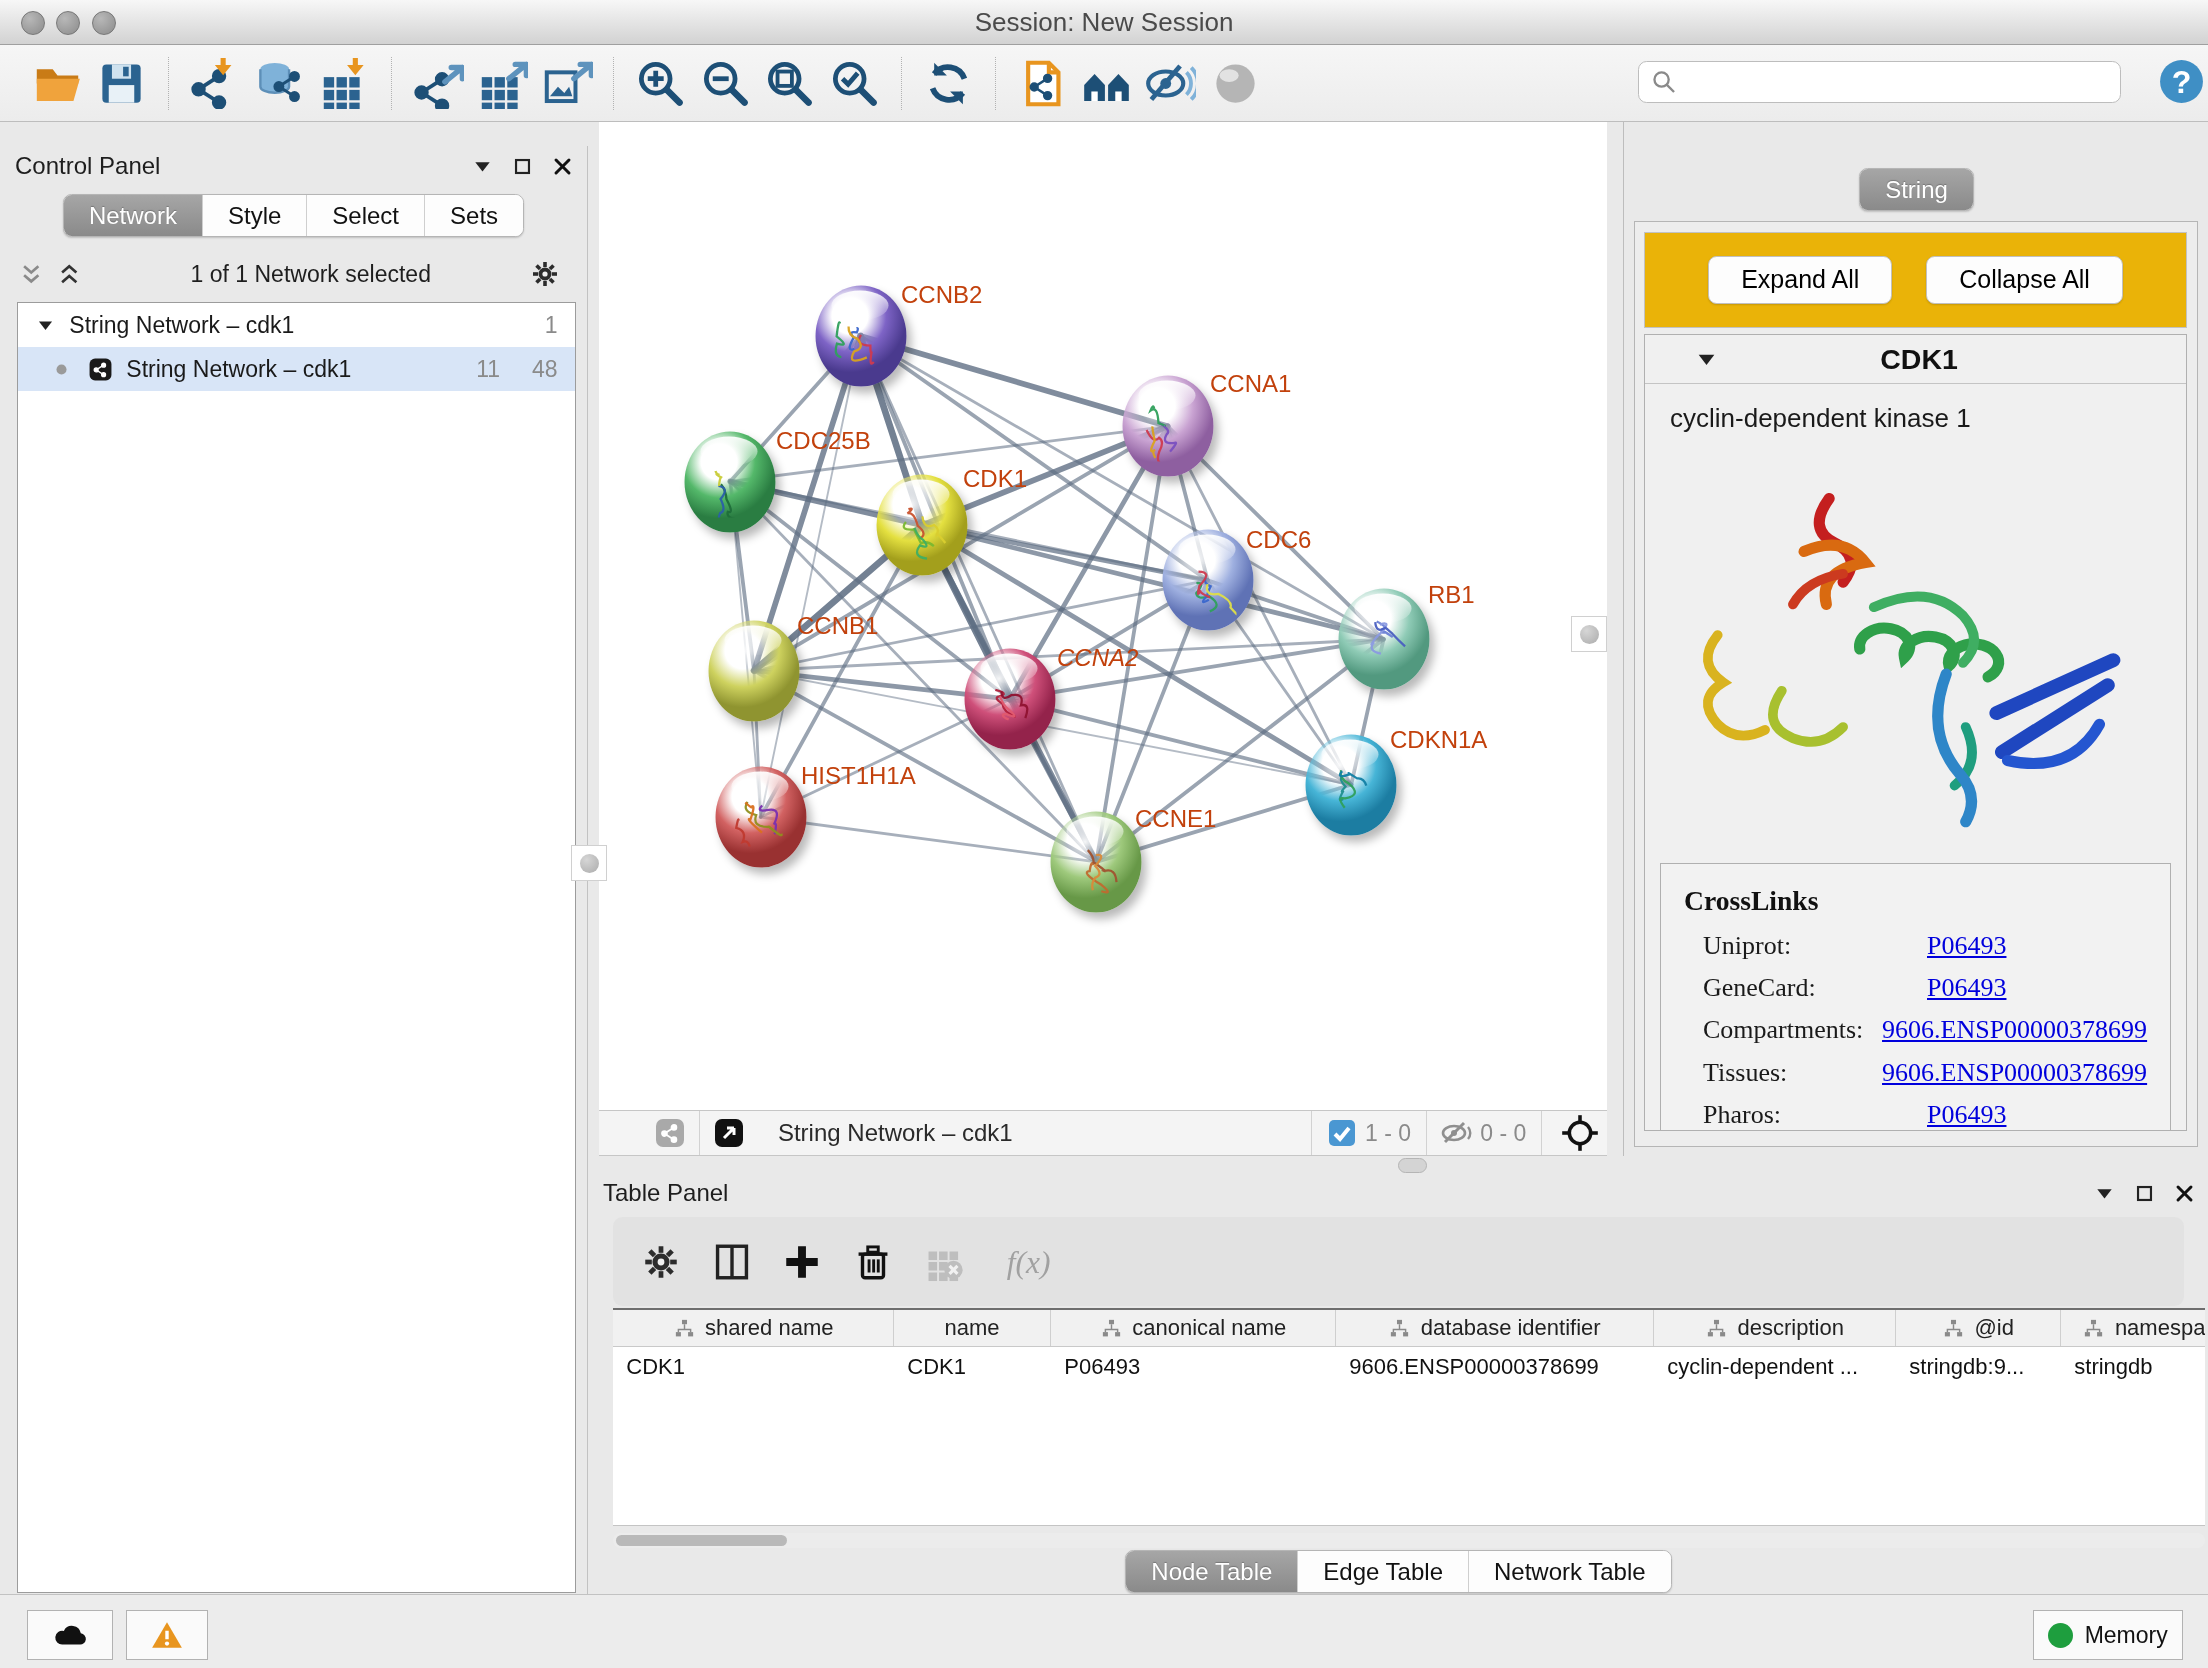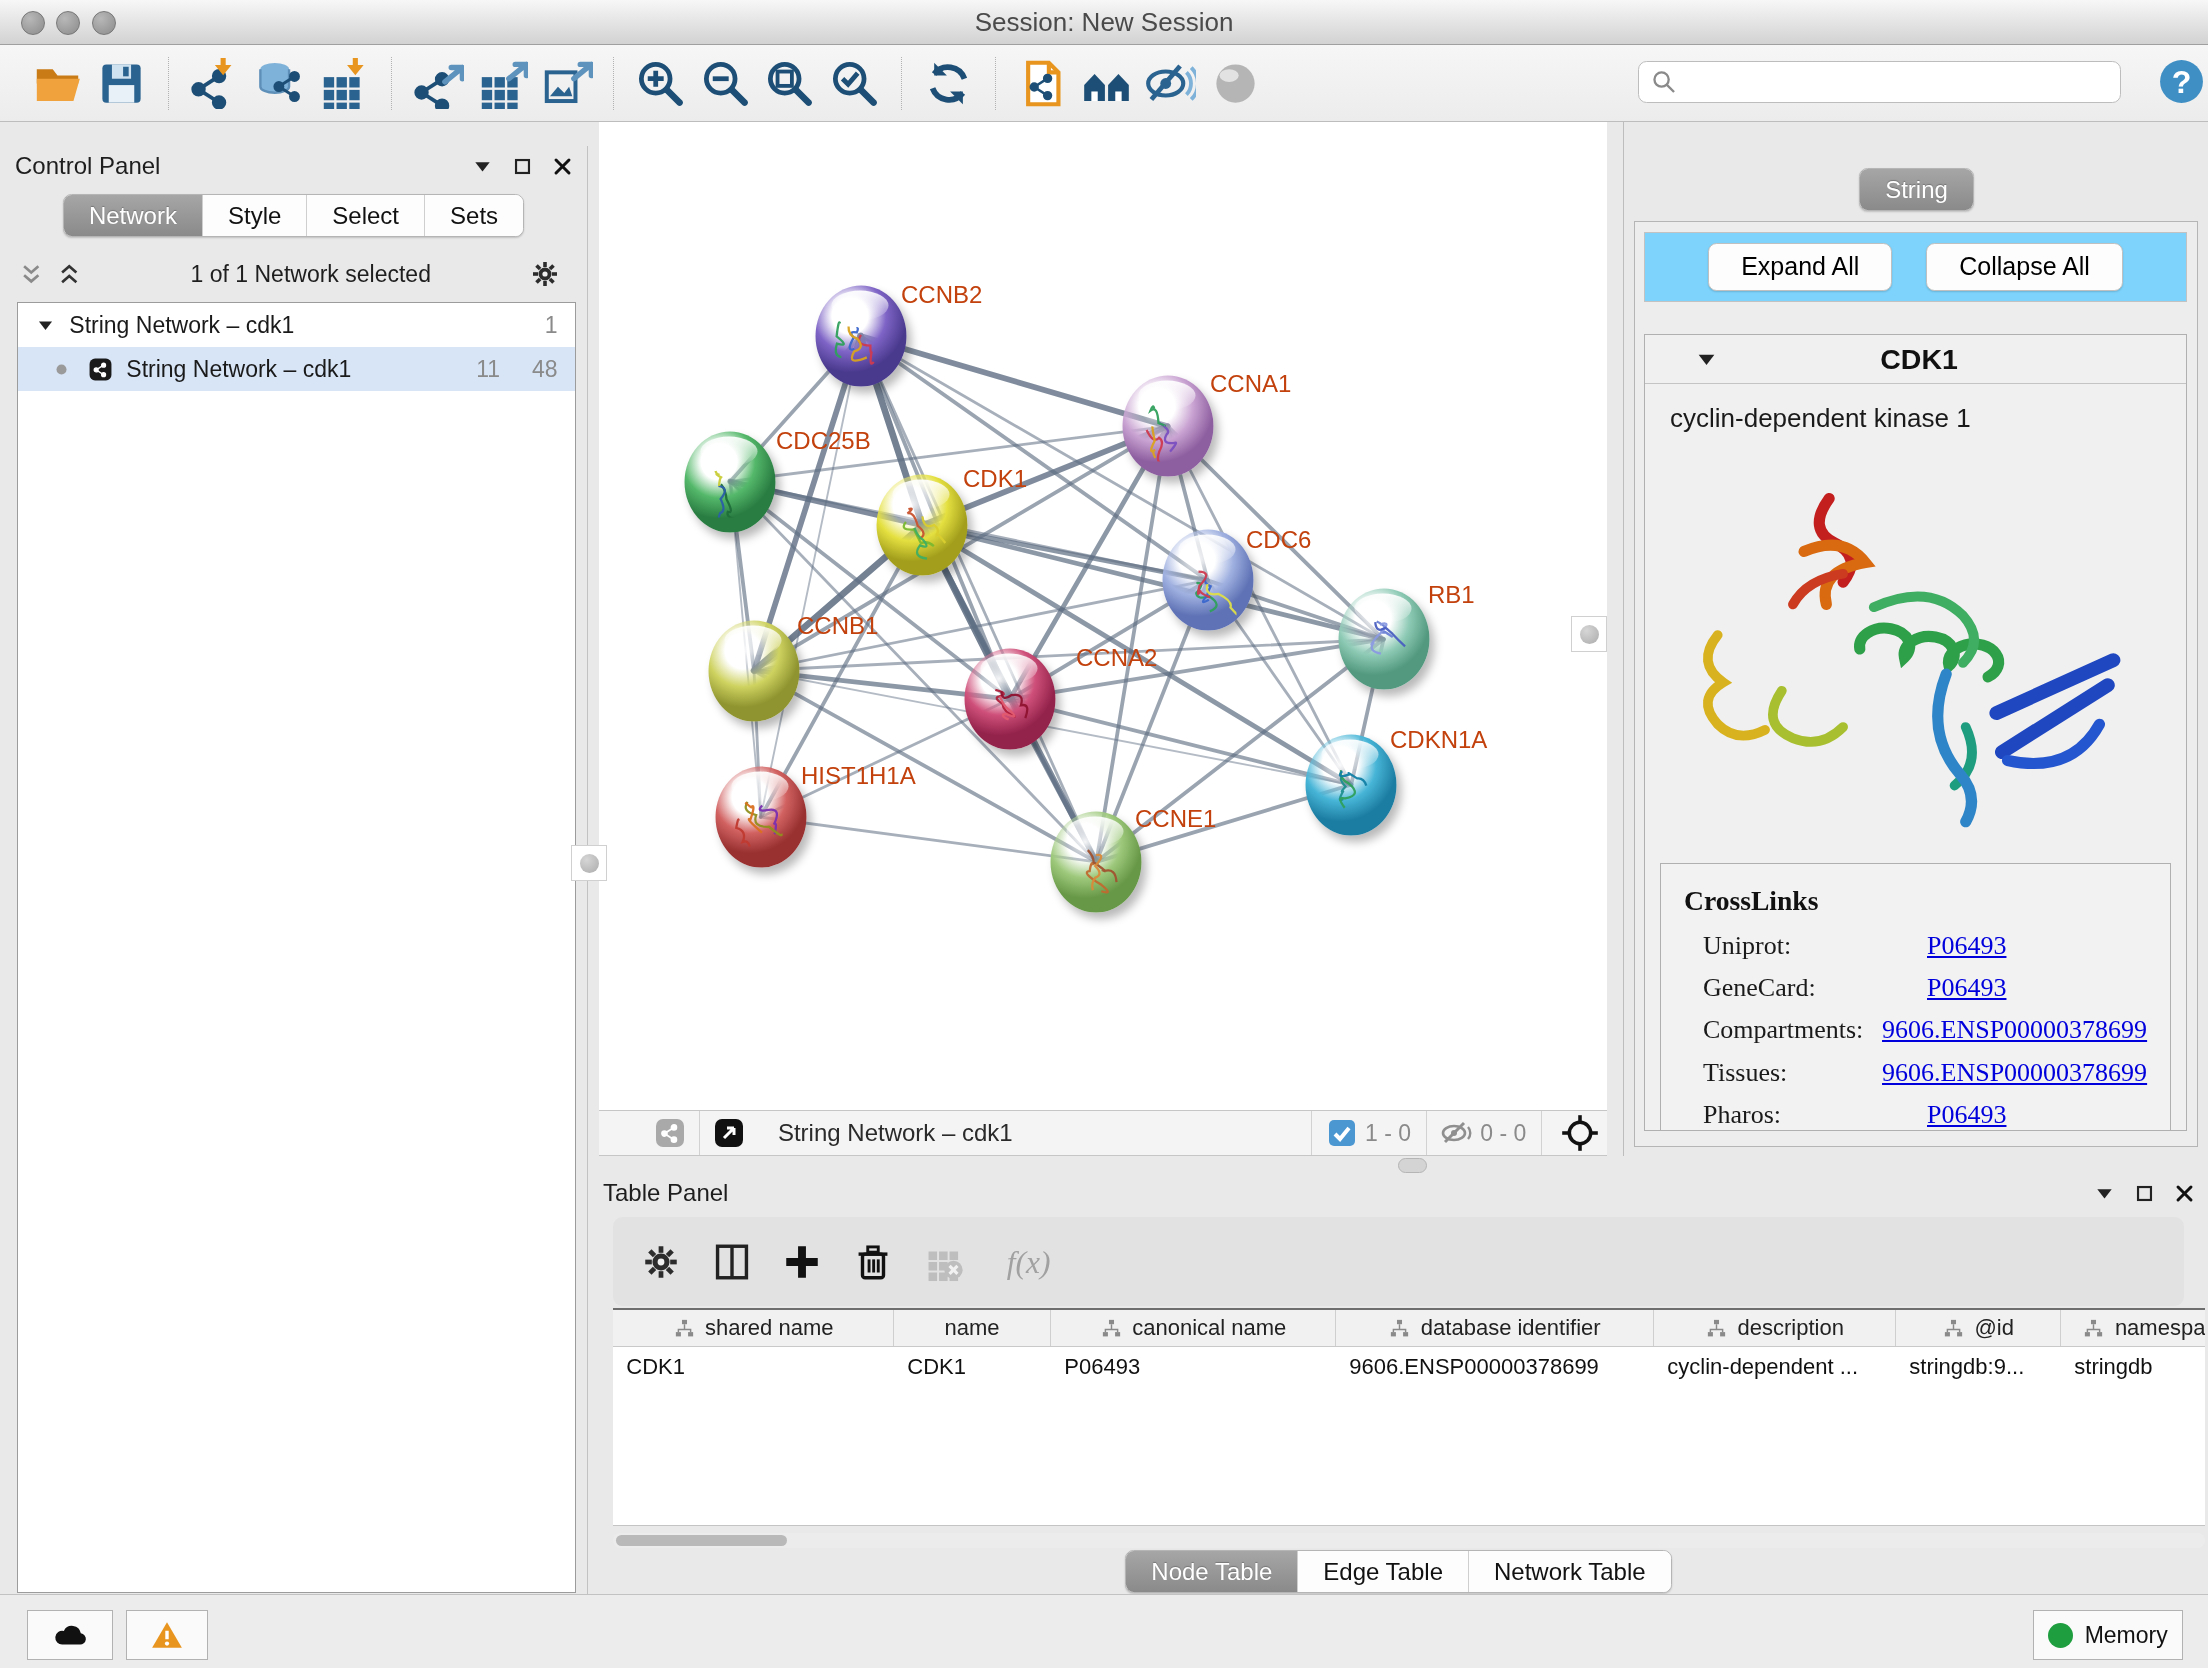--- a/index.html
+++ b/index.html
@@ -72,21 +72,21 @@
     border-top:1px solid #c6c6c6;border-bottom:1px solid #c6c6c6;display:flex;align-items:center;box-sizing:border-box;}
   .net-footer .icon{width:32px;height:32px;margin:0 7.6px;}
   .nf-sep{width:0;height:100%;border-left:1px solid #d2d2d2;margin:0 5.7px;}
   .nf-title{font-size:24px;color:#2a2a2a;margin-left:25px;flex:1;}
   .nf-count{font-size:23px;color:#8a8a8a;margin-right:9.5px;white-space:nowrap;}
 
   
   .results-panel{position:absolute;left:1623px;top:122px;width:586px;height:1034px;border-left:1px solid #bdbdbd;box-sizing:border-box;}
   .rp-tabs{position:absolute;left:0;top:46px;width:100%;display:flex;justify-content:center;}
   .rp-box{position:absolute;left:9.5px;right:11.4px;top:99px;bottom:9.5px;border:1px solid #b5b5b5;background:#ededed;}
-  .rp-buttons{margin:9.5px;padding:10px;border:1px solid #c2c2c2;display:flex;gap:34px;justify-content:center;background:#7dd3fc;}
+  .rp-buttons{margin:9.5px;padding:23px;border:1px solid #c2c2c2;display:flex;gap:34px;justify-content:center;background:#eab308;}
   .rp-btn{background:#fdfdfd;border:1px solid #c0c0c0;border-radius:8.6px;font-size:25px;padding:8.6px 32px;
     box-shadow:0 1px 1.9px rgba(0,0,0,.15);}
   .rp-section{position:absolute;left:9.5px;right:9.5px;top:112px;bottom:15px;border:1px solid #b0b0b0;background:#f0f0f0;overflow:hidden;}
   .rp-sec-header{height:48px;border-bottom:1px solid #c4c4c4;display:flex;align-items:center;}
   .rp-sec-header .icon{width:25px;height:25px;margin-left:49px;}
   .rp-gene{font-size:28.5px;font-weight:bold;color:#111;margin:0 auto;padding-right:67px;}
   .rp-desc{font-size:26px;color:#1a1a1a;padding:19px 0 5.7px 25px;}
   .rp-img{height:418px;}
   .crosslinks{margin:5.7px 15px 13.3px 15px;border:1px solid #b0b0b0;background:#f2f2f2;
     padding:21px 23px;font-family:"Liberation Serif",serif;}
@@ -554,21 +554,21 @@
         <svg viewBox="0 0 60 64"></svg>
       </div>
       <div class="node-label" style="left: 198px; top: 491px;">CCNB1</div>
       <div class="node" style="left: 411px; top: 577px; background: radial-gradient(62% 56% at 38% 30%, rgba(255, 255, 255, 0.92), rgba(255, 255, 255, 0.22) 32%, rgb(207, 80, 122) 64%, rgb(148, 35, 75) 100%);">
         <svg viewBox="0 0 60 64">
           <path d="M 14.556885130386945 17.14335845601454 q 15.4 3.9 4.1 6.8 q -6.6 1.5 3.4 7.8 q 0.7 8.6 13.8 13.8" fill="none" stroke="#b01f3a" stroke-width="2.4" opacity=".95"></path>
           <path d="M 19.609388713158296 23.67334563624172 q 2.8 9.4 8.6 13.8 q 14.2 12.5 -2.5 4.8 q -7.9 0.9 2.9 6.1" fill="none" stroke="#e05a6f" stroke-width="2.4" opacity=".95"></path>
           <path d="M 20.945031753872172 18.572297943144804 q 0.5 11.5 10.3 4.2 q 14.3 -2.6 10.2 10.6 q 10.5 -2.4 4.7 13.4" fill="none" stroke="#8f1230" stroke-width="2.4" opacity=".95"></path>
         </svg>
       </div>
-      <div class="node-label" style="left: 477px; top: 523px;">CCNA2</div>
+      <div class="node-label" style="left: 458px; top: 523px; font-style: italic;">CCNA2</div>
       <div class="node" style="left: 752px; top: 663px; background: radial-gradient(62% 56% at 38% 30%, rgba(255, 255, 255, 0.92), rgba(255, 255, 255, 0.22) 32%, rgb(71, 181, 215) 64%, rgb(28, 125, 162) 100%);">
         <svg viewBox="0 0 60 64">
           <path d="M 20.030238314982853 18.04164623314864 q -2.1 4.0 4.2 10.4 q -6.4 7.3 -2.2 4.3 q -7.4 13.2 -0.2 8.7" fill="none" stroke="#1f8f8f" stroke-width="2.4" opacity=".95"></path>
           <path d="M 19.5662029997402 11.211250999025651 q -2.5 8.7 8.0 13.8 q 14.9 12.5 -3.8 15.9 q -9.7 -2.4 -0.4 9.8" fill="none" stroke="#2fa05c" stroke-width="2.4" opacity=".95"></path>
           <path d="M 20.774793015169962 12.240463756319514 q -7.6 8.4 7.8 3.3 q -4.6 -3.9 7.8 4.2 q 7.1 -0.9 9.8 7.6" fill="none" stroke="#127fa5" stroke-width="2.4" opacity=".95"></path>
         </svg>
       </div>
       <div class="node-label" style="left: 791px; top: 605px;">CDKN1A</div>
       <div class="node" style="left: 162px; top: 695px; background: radial-gradient(62% 56% at 38% 30%, rgba(255, 255, 255, 0.92), rgba(255, 255, 255, 0.22) 32%, rgb(210, 98, 98) 64%, rgb(153, 49, 49) 100%);">
         <svg viewBox="0 0 60 64">

